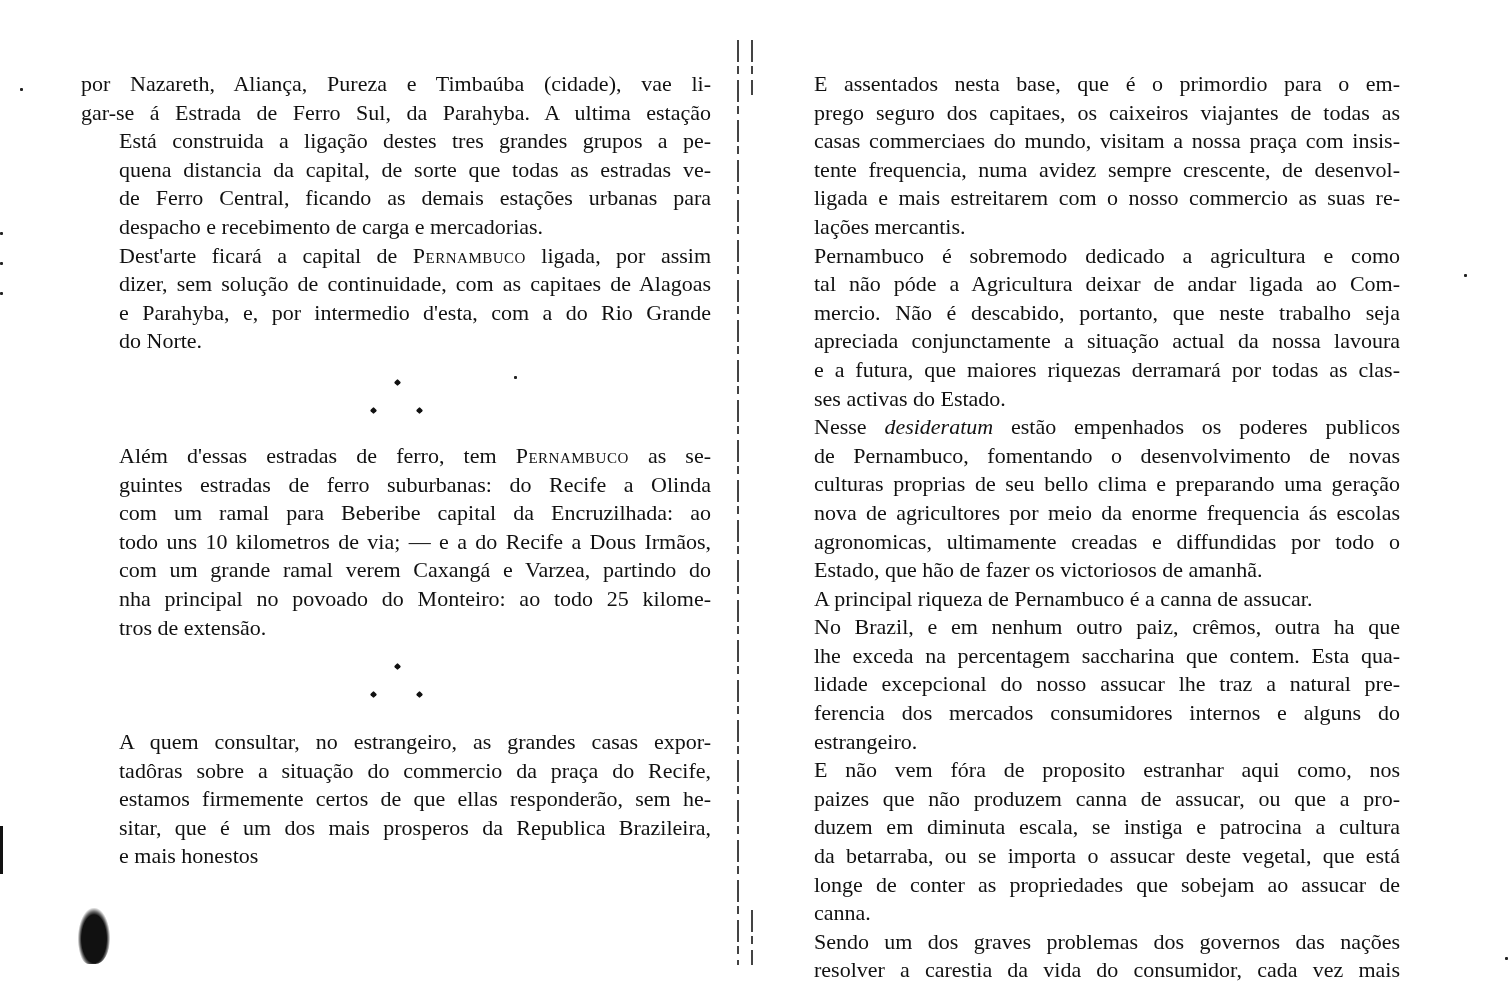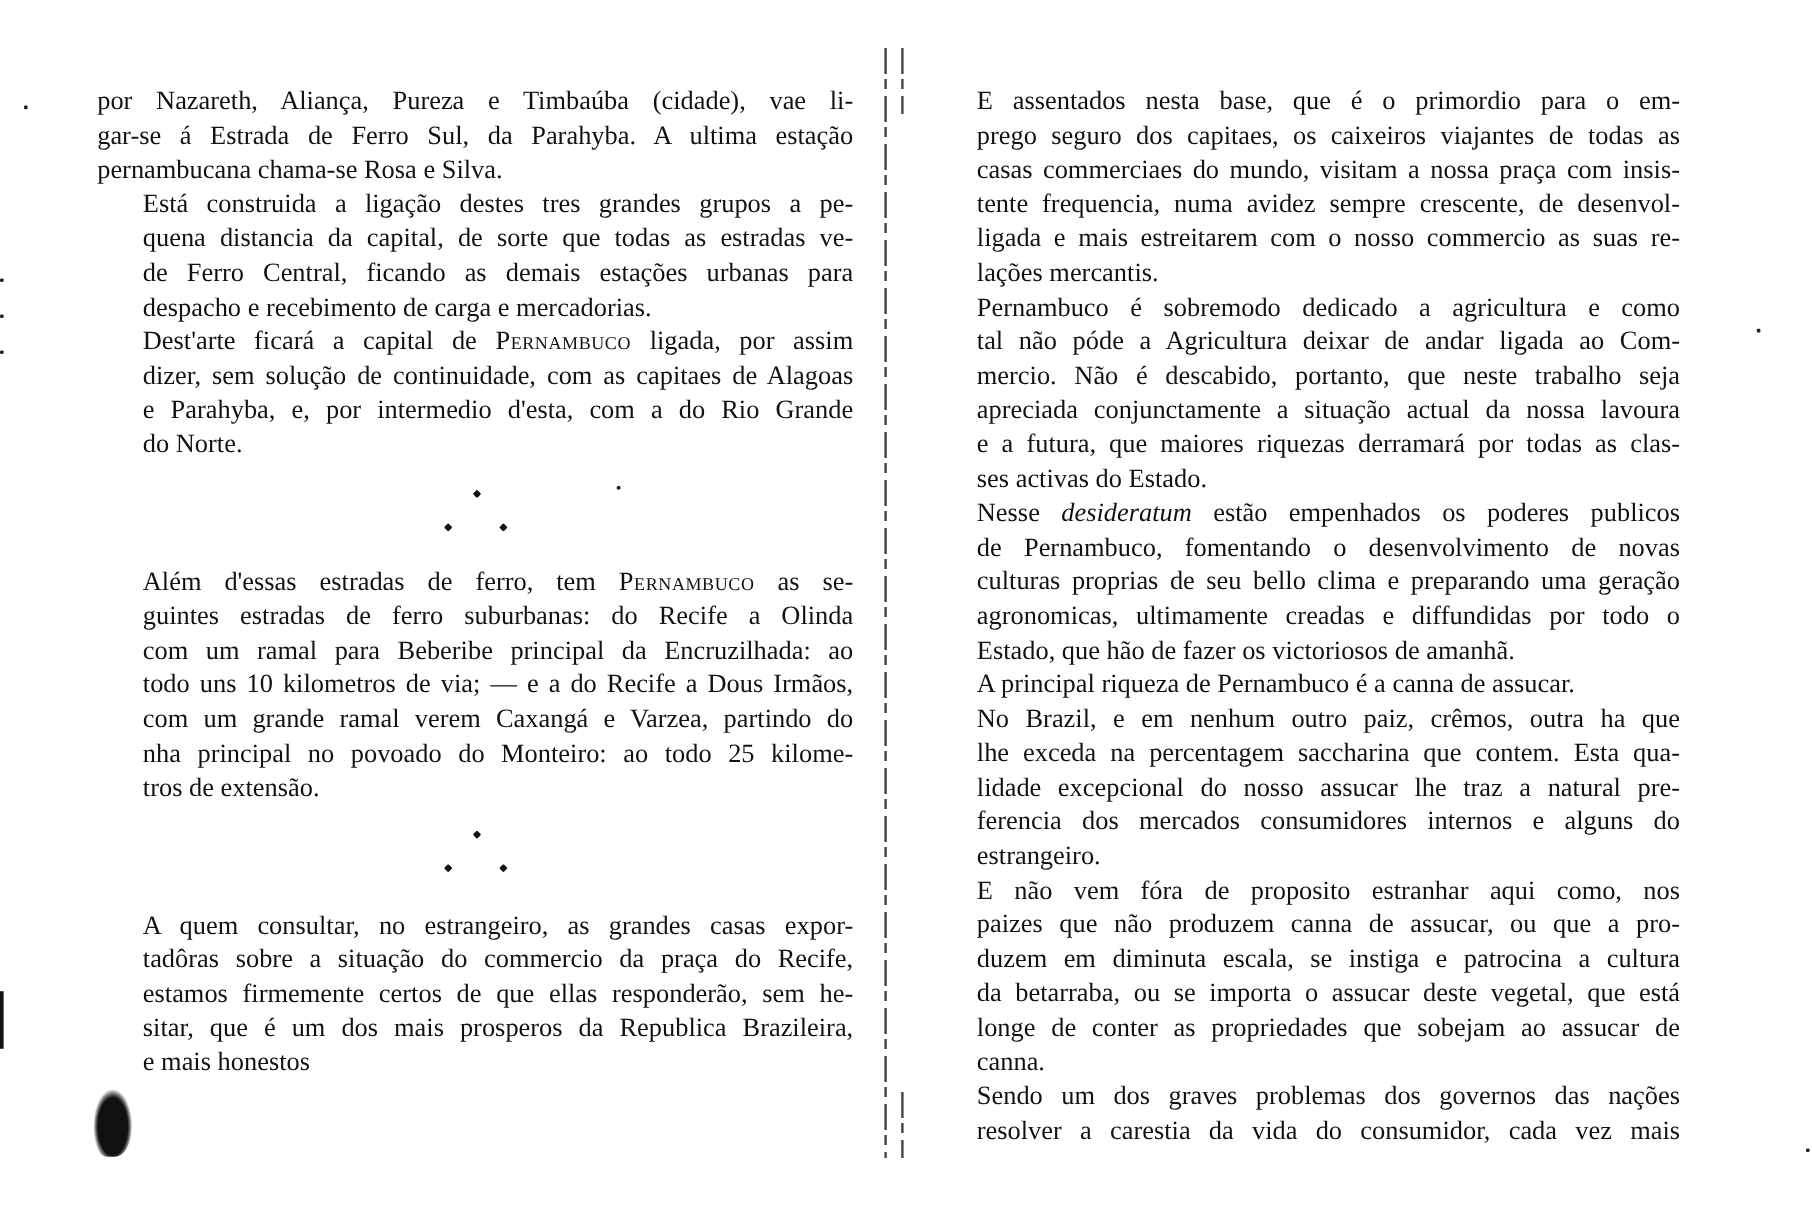--- a/index.html
+++ b/index.html
@@ -95,21 +95,20 @@
 </head>
 <body>
 
 <div class="page">
 
   <div class="column col-left">
 
     <p class="para noindent">
       <span class="line">por Nazareth, Aliança, Pureza e Timbaúba (cidade), vae li-</span>
       <span class="line">gar-se á Estrada de Ferro Sul, da Parahyba. A ultima estação</span>
-      <span class="line last">pernambucana chama-se Rosa e Silva.</span>
     </p>
 
     <p class="para">
       <span class="line" style="text-indent:38px">Está construida a ligação destes tres grandes grupos a pe-</span>
       <span class="line">quena distancia da capital, de sorte que todas as estradas ve-</span>
       <span class="line">de Ferro Central, ficando as demais estações urbanas para</span>
       <span class="line last">despacho e recebimento de carga e mercadorias.</span>
     </p>
 
     <p class="para">
@@ -122,21 +121,21 @@
     <div class="asterism">
       <span class="star" style="left:314px; top:24px"></span>
       <span class="star" style="left:290px; top:52px"></span>
       <span class="star" style="left:336px; top:52px"></span>
       <span class="speck" style="left:433px; top:20px"></span>
     </div>
 
     <p class="para">
       <span class="line" style="text-indent:38px"><span>Além d'essas estradas de ferro, tem </span><span class="smallcaps">Pernambuco</span><span> as se-</span></span>
       <span class="line">guintes estradas de ferro suburbanas: do Recife a Olinda</span>
-      <span class="line">com um ramal para Beberibe principal da Encruzilhada: ao</span>
+      <span class="line">com um ramal para Beberibe capital da Encruzilhada: ao</span>
       <span class="line">todo uns 10 kilometros de via; — e a do Recife a Dous Irmãos,</span>
       <span class="line">com um grande ramal verem Caxangá e Varzea, partindo do</span>
       <span class="line">nha principal no povoado do Monteiro: ao todo 25 kilome-</span>
       <span class="line last">tros de extensão.</span>
     </p>
 
     <div class="asterism">
       <span class="star" style="left:314px; top:22px"></span>
       <span class="star" style="left:290px; top:50px"></span>
       <span class="star" style="left:336px; top:50px"></span>
@@ -168,20 +167,21 @@
       <span class="line">mercio. Não é descabido, portanto, que neste trabalho seja</span>
       <span class="line">apreciada conjunctamente a situação actual da nossa lavoura</span>
       <span class="line">e a futura, que maiores riquezas derramará por todas as clas-</span>
       <span class="line last">ses activas do Estado.</span>
     </p>
 
     <p class="para">
       <span class="line" style="text-indent:38px"><span>Nesse </span><em>desideratum</em><span> estão empenhados os poderes publicos</span></span>
       <span class="line">de Pernambuco, fomentando o desenvolvimento de novas</span>
       <span class="line">culturas proprias de seu bello clima e preparando uma geração</span>
+      <span class="line">nova de agricultores por meio da enorme frequencia ás escolas</span>
       <span class="line">agronomicas, ultimamente creadas e diffundidas por todo o</span>
       <span class="line last">Estado, que hão de fazer os victoriosos de amanhã.</span>
     </p>
 
     <p class="para">
       <span class="line last" style="text-indent:38px">A principal riqueza de Pernambuco é a canna de assucar.</span>
     </p>
 
     <p class="para">
       <span class="line" style="text-indent:38px">No Brazil, e em nenhum outro paiz, crêmos, outra ha que</span>

